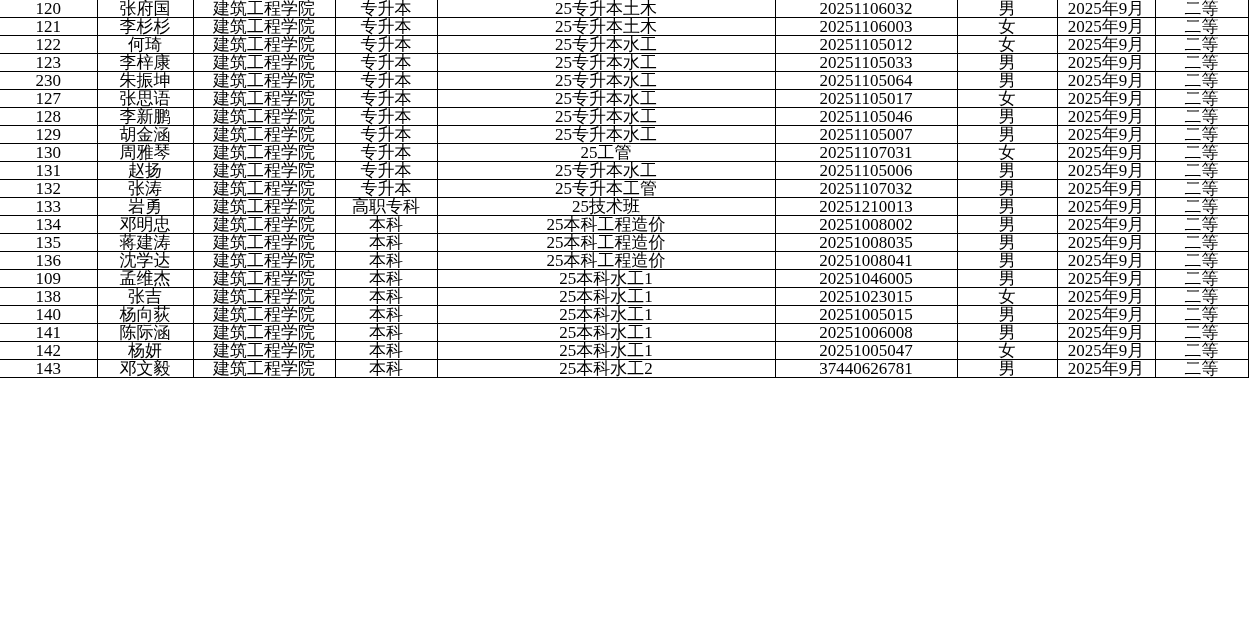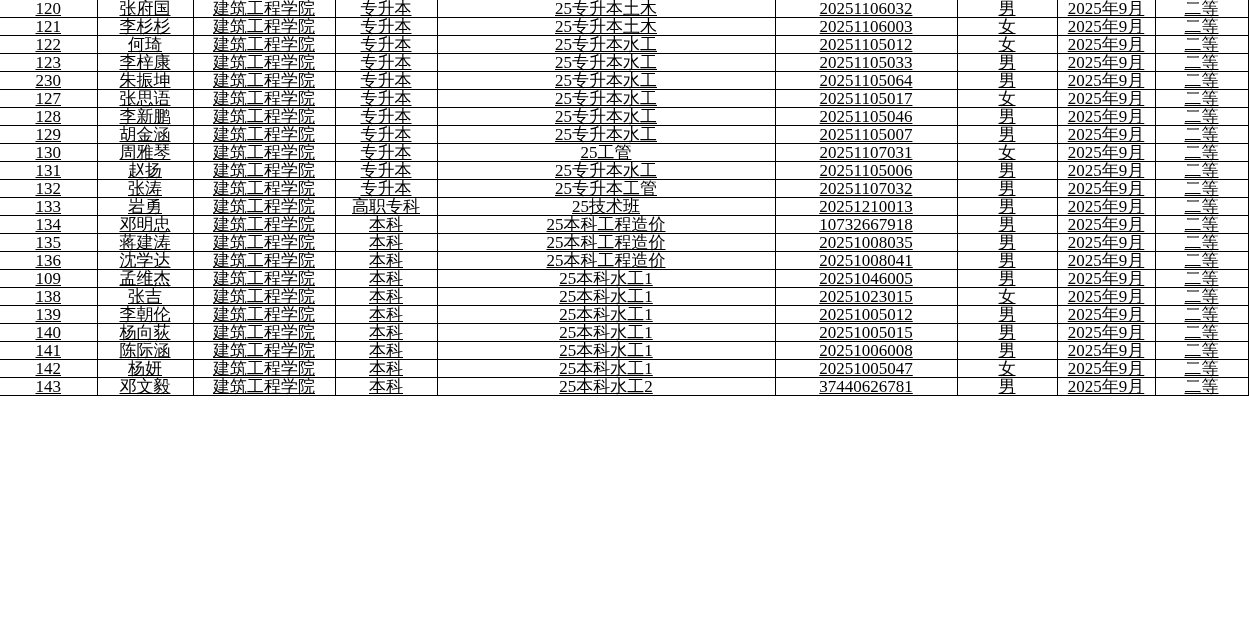--- a/index.html
+++ b/index.html
@@ -14,21 +14,20 @@
     font-family: "Liberation Serif", "DejaVu Serif", serif;
     color: #000000;
   }
   table.sheet {
     border-collapse: collapse;
     table-layout: fixed;
     width: 1248px;
   }
   table.sheet tr {
     height: 14px;
-    text-decoration: underline;
   }
   table.sheet td {
     border-right: 1px solid #000000;
     border-bottom: 1px solid #000000;
     text-align: center;
     vertical-align: middle;
     font-size: 17px;
     line-height: 1;
     padding: 0;
     white-space: nowrap;
@@ -192,21 +191,21 @@
         <td class="c6">男</td>
         <td class="c7">2025年9月</td>
         <td class="c8">二等</td>
       </tr>
       <tr>
         <td class="c0">134</td>
         <td class="c1">邓明忠</td>
         <td class="c2">建筑工程学院</td>
         <td class="c3">本科</td>
         <td class="c4">25本科工程造价</td>
-        <td class="c5">10732667918</td>
+        <td class="c5">20251008002</td>
         <td class="c6">男</td>
         <td class="c7">2025年9月</td>
         <td class="c8">二等</td>
       </tr>
       <tr>
         <td class="c0">135</td>
         <td class="c1">蒋建涛</td>
         <td class="c2">建筑工程学院</td>
         <td class="c3">本科</td>
         <td class="c4">25本科工程造价</td>
@@ -238,31 +237,20 @@
         <td class="c8">二等</td>
       </tr>
       <tr>
         <td class="c0">138</td>
         <td class="c1">张吉</td>
         <td class="c2">建筑工程学院</td>
         <td class="c3">本科</td>
         <td class="c4">25本科水工1</td>
         <td class="c5">20251023015</td>
         <td class="c6">女</td>
-        <td class="c7">2025年9月</td>
-        <td class="c8">二等</td>
-      </tr>
-      <tr>
-        <td class="c0">139</td>
-        <td class="c1">李朝伦</td>
-        <td class="c2">建筑工程学院</td>
-        <td class="c3">本科</td>
-        <td class="c4">25本科水工1</td>
-        <td class="c5">20251005012</td>
-        <td class="c6">男</td>
         <td class="c7">2025年9月</td>
         <td class="c8">二等</td>
       </tr>
       <tr>
         <td class="c0">140</td>
         <td class="c1">杨向荻</td>
         <td class="c2">建筑工程学院</td>
         <td class="c3">本科</td>
         <td class="c4">25本科水工1</td>
         <td class="c5">20251005015</td>

